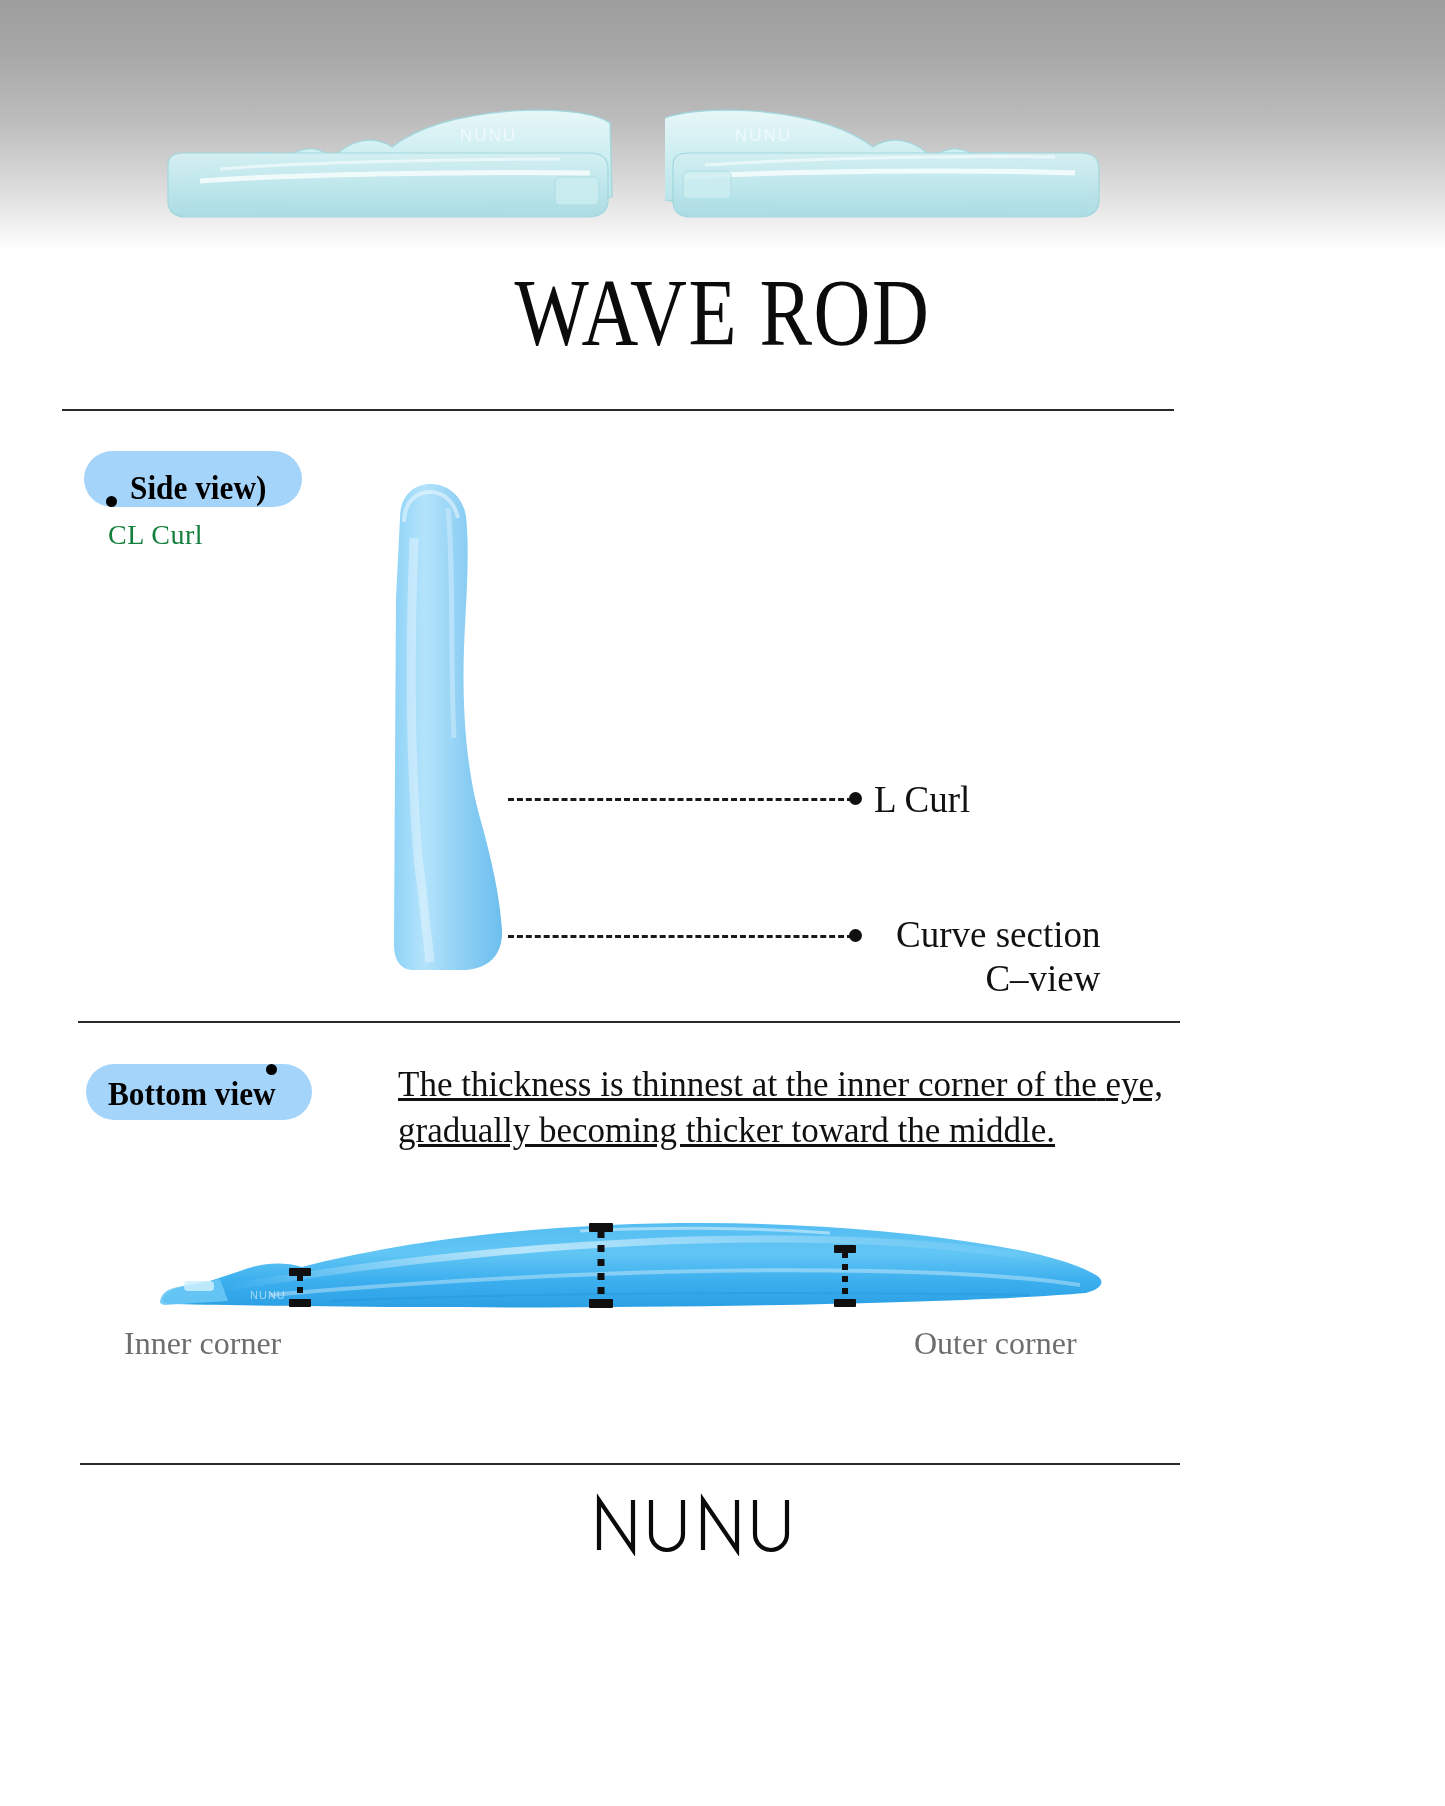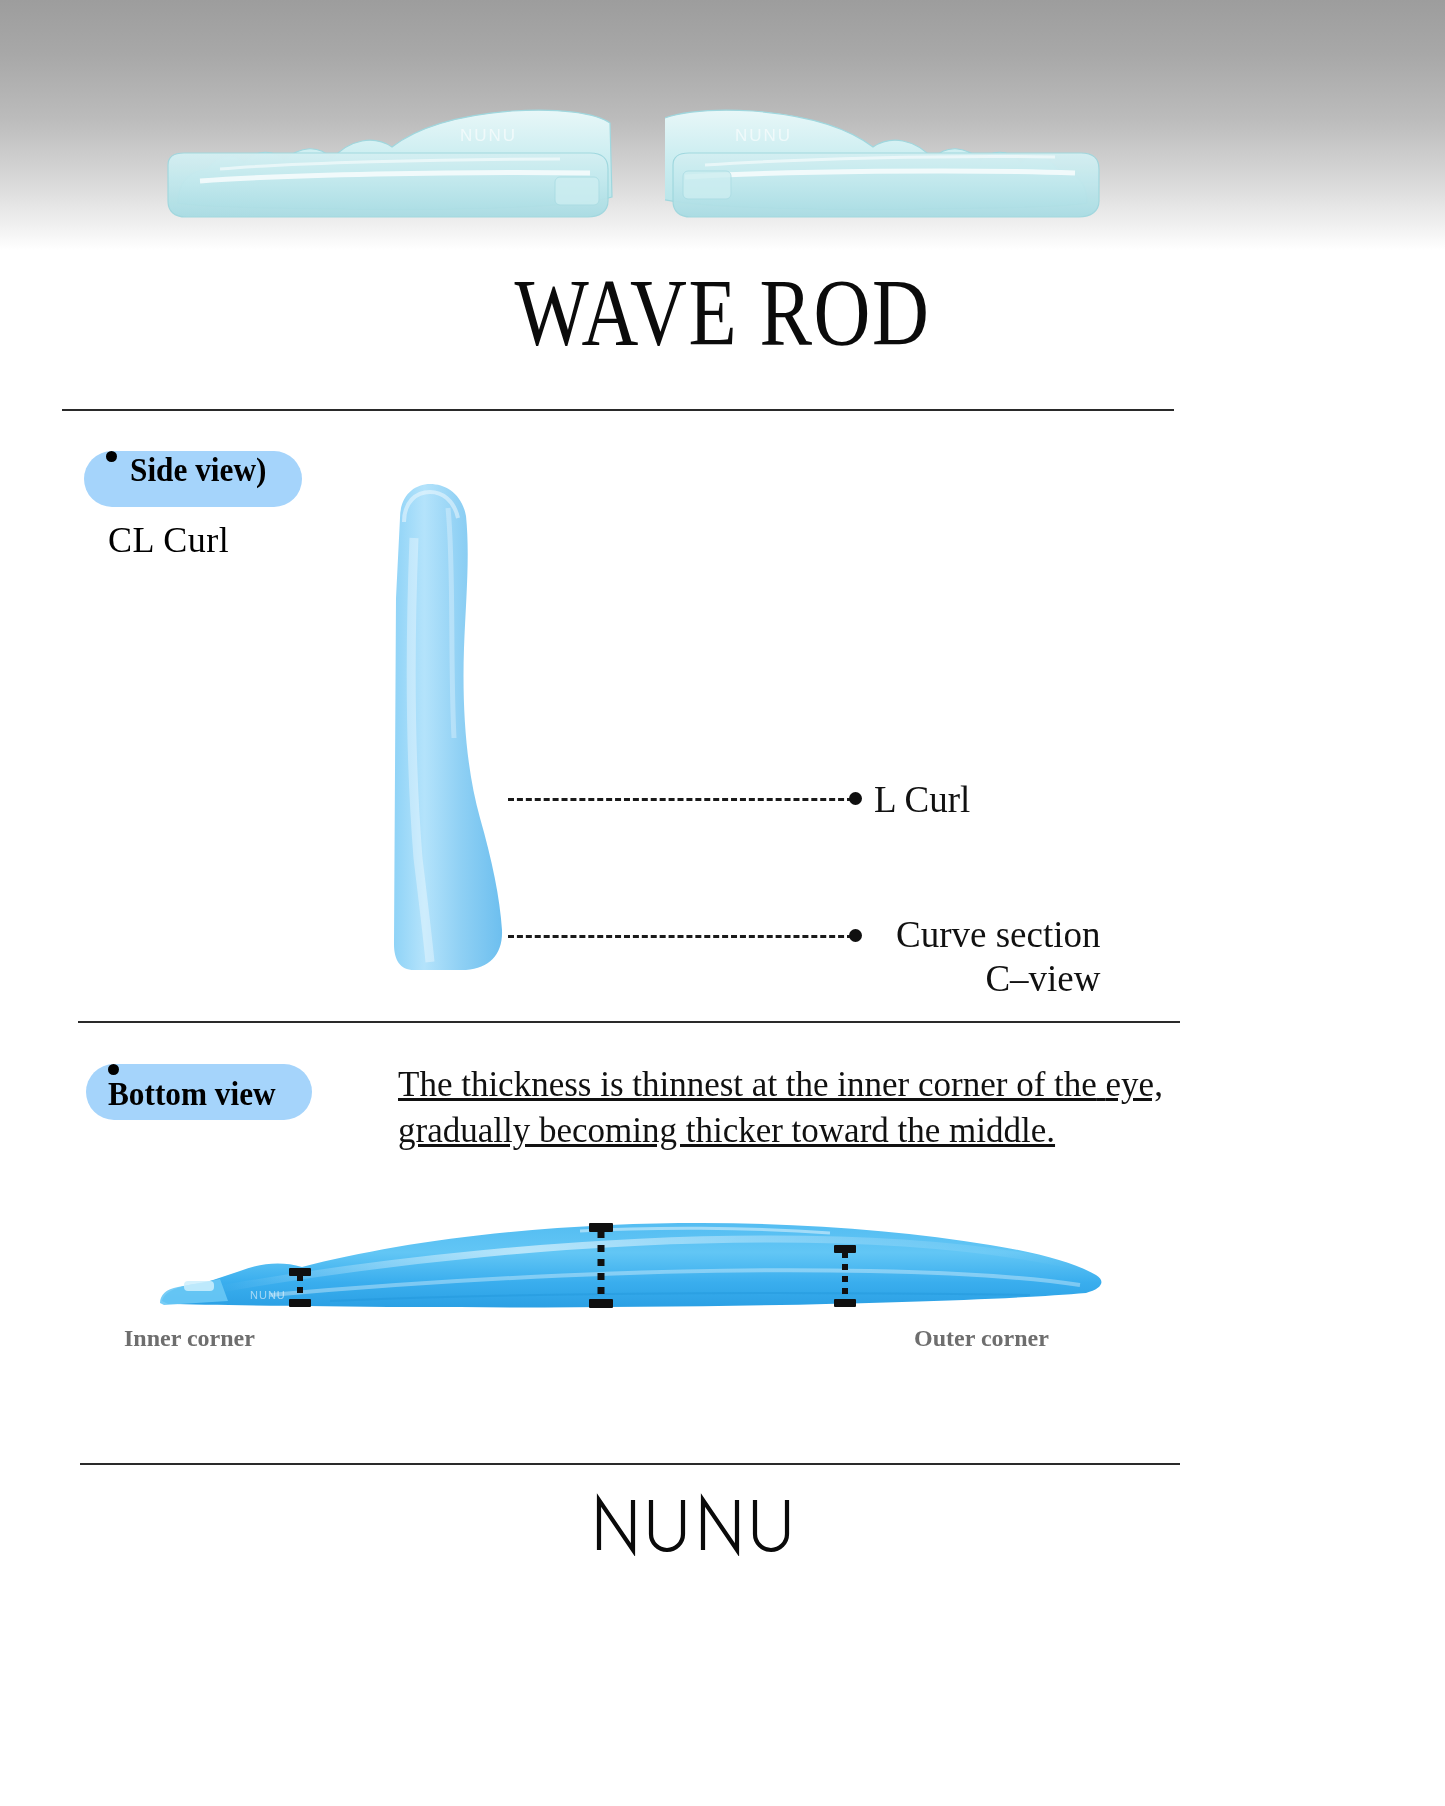--- a/index.html
+++ b/index.html
@@ -50,21 +50,21 @@
     border-top: 2px solid #2a2a2a;
   }
   .rule-1 { left: 62px;  top: 409px;  width: 1112px; }
   .rule-2 { left: 78px;  top: 1021px; width: 1102px; }
   .rule-3 { left: 80px;  top: 1463px; width: 1100px; border-top-width: 2px; }
 
   
   .pill {
     position: absolute;
     display: inline-flex;
-    align-items: flex-start;
+    align-items: flex-end;
     background: #a5d4fb;
     border-radius: 999px;
     color: #000;
     font-weight: 700;
     white-space: nowrap;
   }
   .pill .dot-bullet {
     display: inline-block;
     width: 11px; height: 11px;
     border-radius: 50%;
@@ -84,23 +84,23 @@
     padding: 0 22px 0 22px;
     font-size: 34px;
     flex-direction: column;
   }
   .pill-text { transform: scaleX(0.92); transform-origin: left center; display:inline-block; }
 
   
   .cl-curl {
     position: absolute;
     left: 108px; top: 519px;
-    font-size: 36px;
+    font-size: 28px;
     letter-spacing: 0.5px;
-    color: #000000;
+    color: #15803d;
     white-space: nowrap;
   }
 
   .side-photo {
     position: absolute;
     left: 370px; top: 478px;
     width: 160px; height: 500px;
   }
   .side-photo svg { display: block; }
 
@@ -144,22 +144,22 @@
 
   .bottom-photo {
     position: absolute;
     left: 150px; top: 1205px;
     width: 960px; height: 140px;
   }
   .bottom-photo svg { display: block; }
 
   .corner-label {
     position: absolute;
-    font-size: 24px;
-    font-weight: 700;
+    font-size: 32px;
+    font-weight: 400;
     color: #6e6e6e;
     white-space: nowrap;
   }
   .corner-inner { left: 124px; top: 1325px; }
   .corner-outer { left: 914px; top: 1325px; }
 
   
   .logo {
     position: absolute;
     left: 0; top: 1490px;

